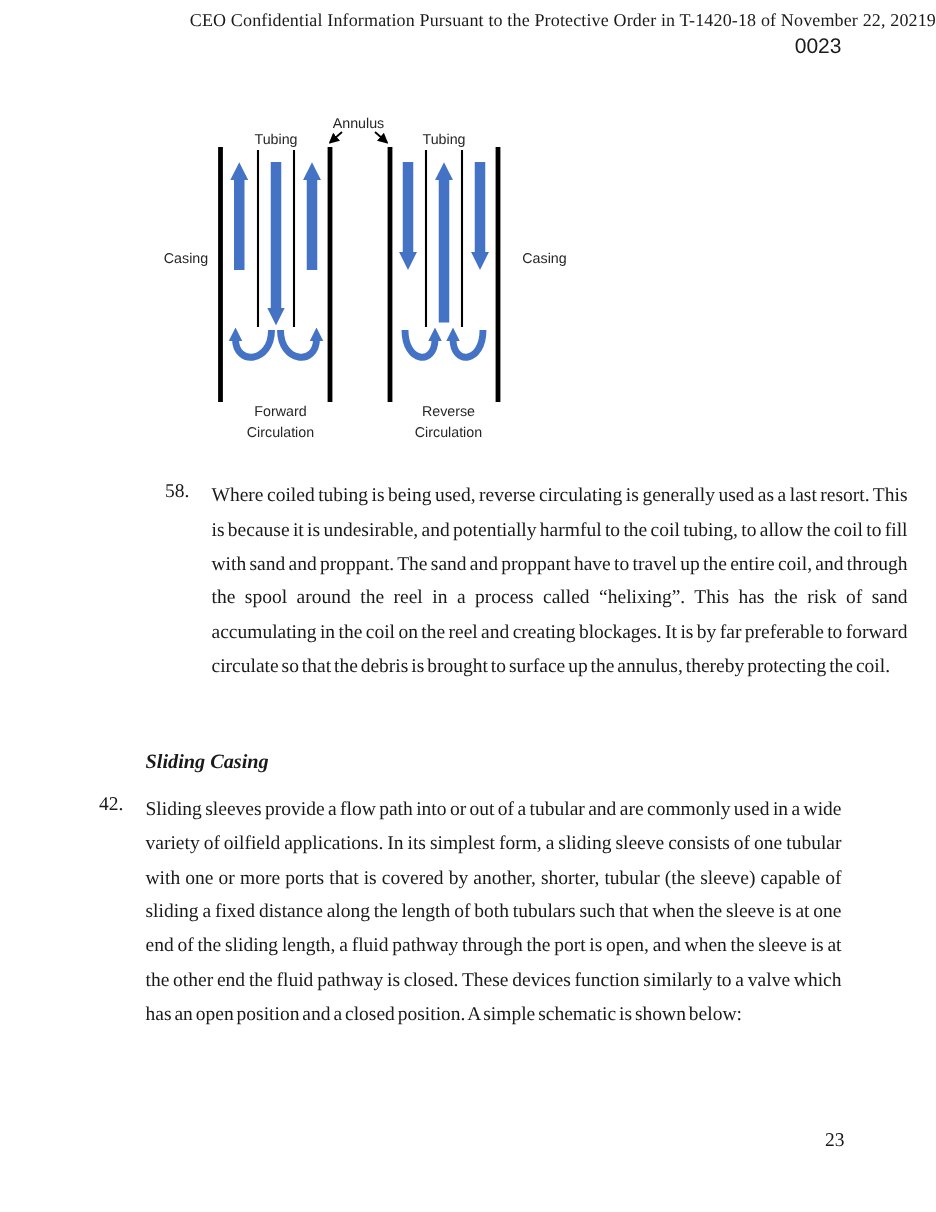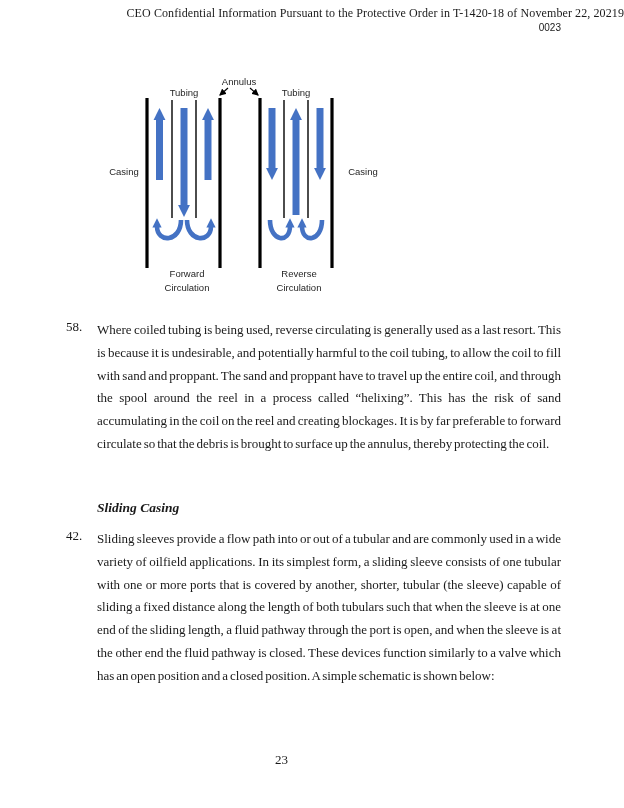--- a/index.html
+++ b/index.html
@@ -12,21 +12,21 @@
     overflow:hidden;
   }
   .header-line{
     position:absolute;top:6px;left:0;width:624px;
     text-align:right;font-size:12px;color:#1a1a1a;
     letter-spacing:0.1px;
   }
   .bates-stamp{
     position:absolute;top:22px;right:63px;
     font-family:"Liberation Sans", sans-serif;
-    font-size:10px;color:#1a1a1a;
+    font-size:14px;color:#1a1a1a;
   }
   .diagram{
     position:absolute;left:95px;top:70px;width:290px;height:235px;
   }
   .diagram text{
     font-family:"Liberation Sans", sans-serif;
     font-size:9.5px;fill:#262626;
   }
   .para{
     position:absolute;left:66px;width:495px;
@@ -39,21 +39,21 @@
     margin-left:31px;width:464px;
     font-size:13px;line-height:22.8px;
     text-align:justify;word-spacing:-1.3px;
   }
   .section-heading{
     position:absolute;left:97px;top:500px;
     font-size:13.5px;font-weight:bold;font-style:italic;
   }
   .page-number{
     position:absolute;left:0;top:752px;width:563px;
-    text-align:center;font-size:13px;
+    text-align:right;font-size:13px;
   }
 </style>
 </head>
 <body>
 
 <div class="page">
 
   <div class="header-line">CEO Confidential Information Pursuant to the Protective Order in T-1420-18 of November 22, 20219</div>
 
   <div class="bates-stamp">0023</div>
@@ -110,21 +110,21 @@
       <path d="M 175 150 C 175 172, 195 174, 195 156" fill="none" stroke="#4472C4" stroke-width="4.6" marker-end="url(#arrowBlueC)"></path>
       <path d="M 227 150 C 227 172, 207 174, 207 156" fill="none" stroke="#4472C4" stroke-width="4.6" marker-end="url(#arrowBlueC)"></path>
     </g>
 
     <text x="92" y="207" text-anchor="middle">Forward</text>
     <text x="92" y="221" text-anchor="middle">Circulation</text>
     <text x="204" y="207" text-anchor="middle">Reverse</text>
     <text x="204" y="221" text-anchor="middle">Circulation</text>
   </svg>
 
-  <div class="para" style="top:319px;">
+  <div class="para" style="top:319px;margin-left:44px;">
     <span class="num">58.</span>
     <div class="ptext">Where coiled tubing is being used, reverse circulating is generally used as a last resort. This is because it is undesirable, and potentially harmful to the coil tubing, to allow the coil to fill with sand and proppant. The sand and proppant have to travel up the entire coil, and through the spool around the reel in a process called “helixing”. This has the risk of sand accumulating in the coil on the reel and creating blockages. It is by far preferable to forward circulate so that the debris is brought to surface up the annulus, thereby protecting the coil.</div>
   </div>
 
   <div class="section-heading">Sliding Casing</div>
 
   <div class="para" style="top:528px;">
     <span class="num">42.</span>
     <div class="ptext">Sliding sleeves provide a flow path into or out of a tubular and are commonly used in a wide variety of oilfield applications.  In its simplest form, a sliding sleeve consists of one tubular with one or more ports that is covered by another, shorter, tubular (the sleeve) capable of sliding a fixed distance along the length of both tubulars such that when the sleeve is at one end of the sliding length, a fluid pathway through the port is open, and when the sleeve is at the other end the fluid pathway is closed.  These devices function similarly to a valve which has an open position and a closed position. A simple schematic is shown below:</div>
   </div>

